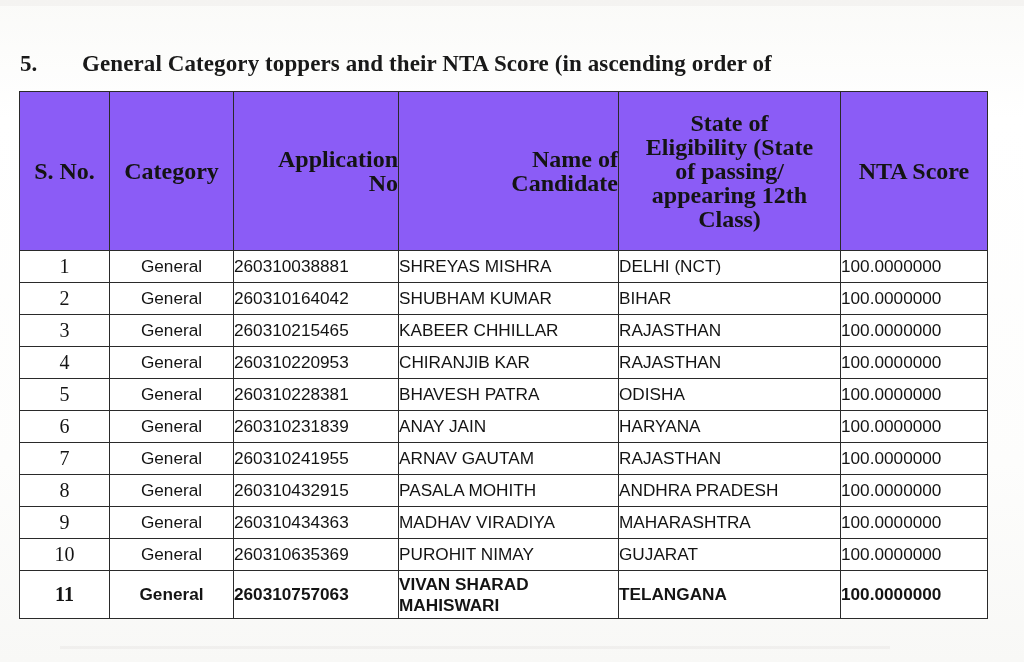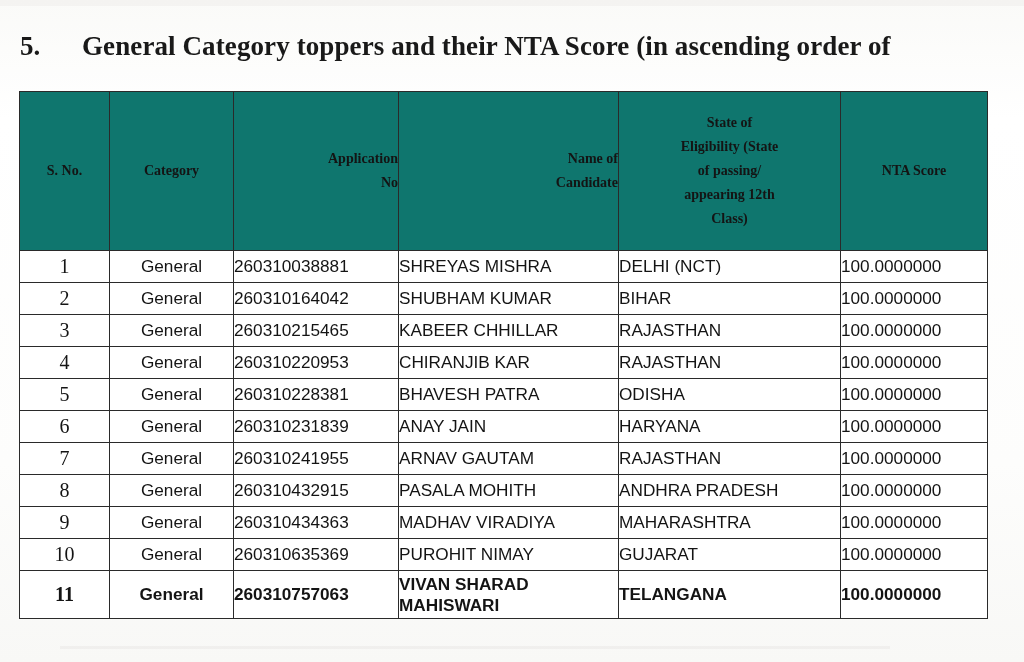--- a/index.html
+++ b/index.html
@@ -20,25 +20,25 @@
   .page {
     position: absolute;
     inset: 0;
     background:
       linear-gradient(180deg, #fafaf8 0%, #ffffff 18%, #fdfdfc 70%, #f8f8f6 100%);
   }
 
   .intro {
     position: absolute;
     left: 20px;
-    top: 5px;
+    top: 26px;
     width: 968px;
     font-family: "Liberation Serif", serif;
     font-weight: bold;
-    font-size: 27px;
+    font-size: 23px;
     line-height: 29px;
     color: #191919;
     text-align: justify;
     text-justify: inter-word;
     letter-spacing: 0.1px;
   }
   .intro .num {
     display: inline-block;
     min-width: 62px;
   }
@@ -68,24 +68,24 @@
   col.c2 { width: 124px; }
   col.c3 { width: 165px; }
   col.c4 { width: 220px; }
   col.c5 { width: 222px; }
   col.c6 { width: 147px; }
 
   thead th {
     height: 158px;
     font-family: "Liberation Serif", serif;
     font-weight: bold;
-    font-size: 14px;
+    font-size: 24px;
     line-height: 24px;
     vertical-align: middle;
-    background: #0f766e;
+    background: #8b5cf6;
   }
   th.h-center { text-align: center; padding: 0 4px; }
   th.h-left   { text-align: right;   padding: 0 0 0 8px; }
 
   tbody td {
     height: 31px;
     font-size: 17.2px;
     line-height: 21px;
     vertical-align: middle;
     font-family: "Liberation Sans", sans-serif;

